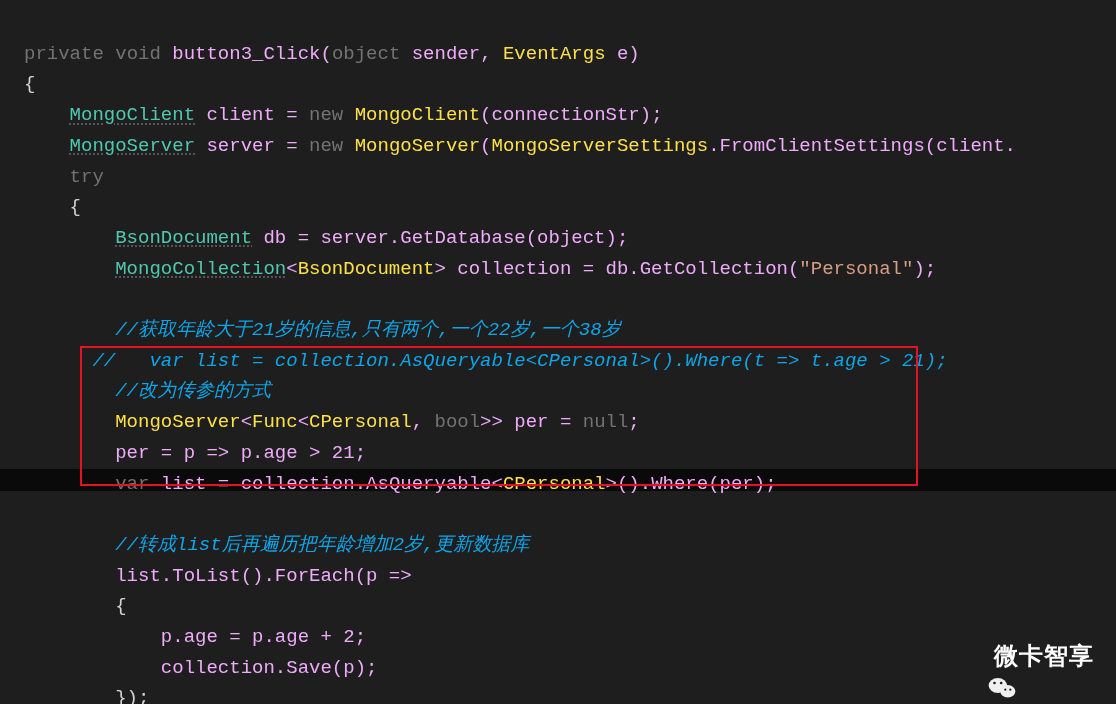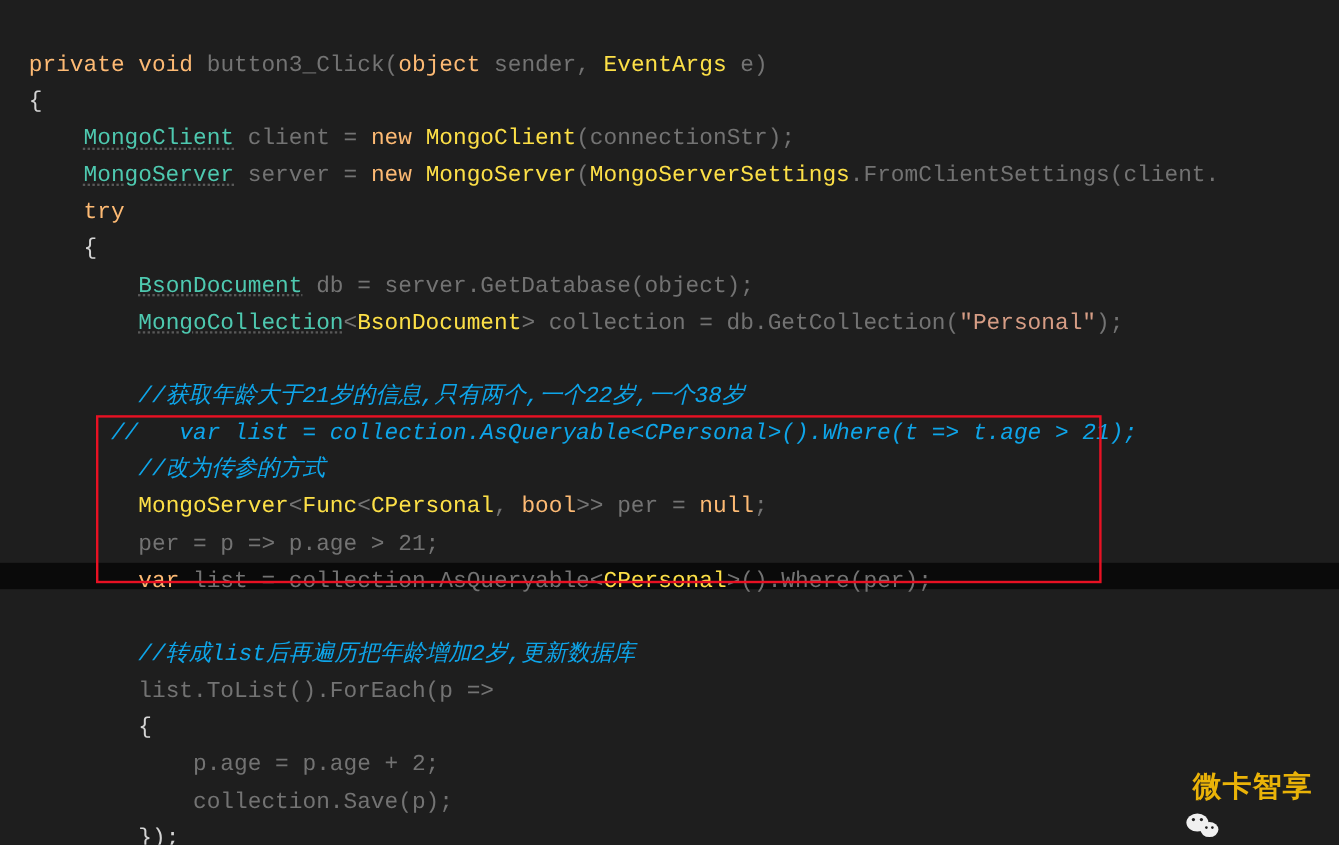--- a/index.html
+++ b/index.html
@@ -30,36 +30,36 @@
     pointer-events:none;
   }
   .dark-line {
     position:absolute;
     left:0; right:0;
     top:469px;
     height:22px;
     background:#0a0a0a;
     z-index:-1;
   }
-  .kw   { color:#fdba74; }
+  .kw   { color:#737373; }
   .type { color:#fde047; }
   .utype{ color:#4ec9b0; text-decoration:underline dotted rgba(200,200,200,0.35); text-underline-offset:3px;}
   .str  { color:#d69d85; }
   .cm   { color:#0ea5e9;font-style:italic; }
-  .id   { color:#737373; }
+  .id   { color:#f0abfc; }
   .pun  { color:#d4d4d4; }
 
   .watermark {
     position:absolute;
     right:22px;
     bottom:32px;
     display:flex;
     align-items:flex-end;
     gap:8px;
-    color:#eab308;
+    color:#ffffff;
     font-family:"Microsoft YaHei","PingFang SC",sans-serif;
     font-size:24px;
     font-weight:600;
     letter-spacing:1px;
   }
   .wm-icon {
     width:30px; height:30px;
     position:relative;
   }
   .wm-icon svg { width:30px; height:30px; }

